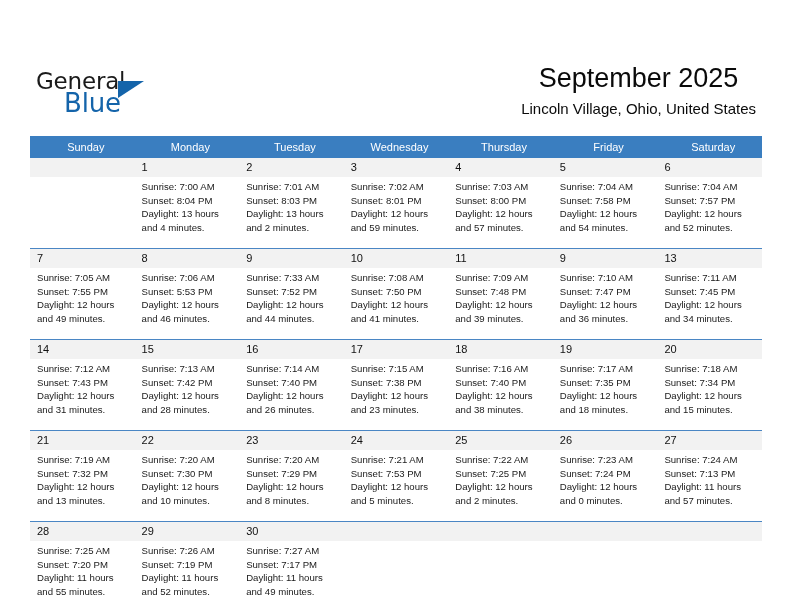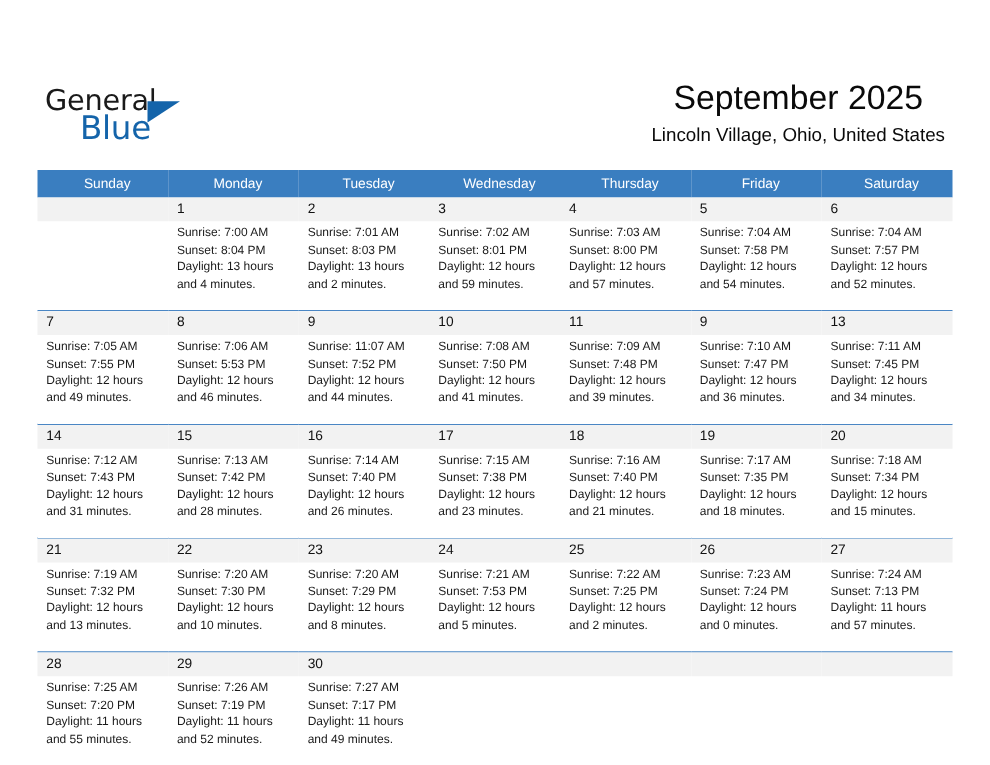--- a/index.html
+++ b/index.html
@@ -265,21 +265,21 @@
             <div class="info">
               <div>Sunrise: 7:06 AM</div>
               <div>Sunset: 5:53 PM</div>
               <div>Daylight: 12 hours</div>
               <div>and 46 minutes.</div>
             </div>
           </td>
           <td>
             <span class="daynum">9</span>
             <div class="info">
-              <div>Sunrise: 11:07 AM</div>
+              <div>Sunrise: 7:33 AM</div>
               <div>Sunset: 7:52 PM</div>
               <div>Daylight: 12 hours</div>
               <div>and 44 minutes.</div>
             </div>
           </td>
           <td>
             <span class="daynum">10</span>
             <div class="info">
               <div>Sunrise: 7:08 AM</div>
               <div>Sunset: 7:50 PM</div>
@@ -351,21 +351,21 @@
               <div>Daylight: 12 hours</div>
               <div>and 23 minutes.</div>
             </div>
           </td>
           <td>
             <span class="daynum">18</span>
             <div class="info">
               <div>Sunrise: 7:16 AM</div>
               <div>Sunset: 7:40 PM</div>
               <div>Daylight: 12 hours</div>
-              <div>and 21 minutes.</div>
+              <div>and 38 minutes.</div>
             </div>
           </td>
           <td>
             <span class="daynum">19</span>
             <div class="info">
               <div>Sunrise: 7:17 AM</div>
               <div>Sunset: 7:35 PM</div>
               <div>Daylight: 12 hours</div>
               <div>and 18 minutes.</div>
             </div>

